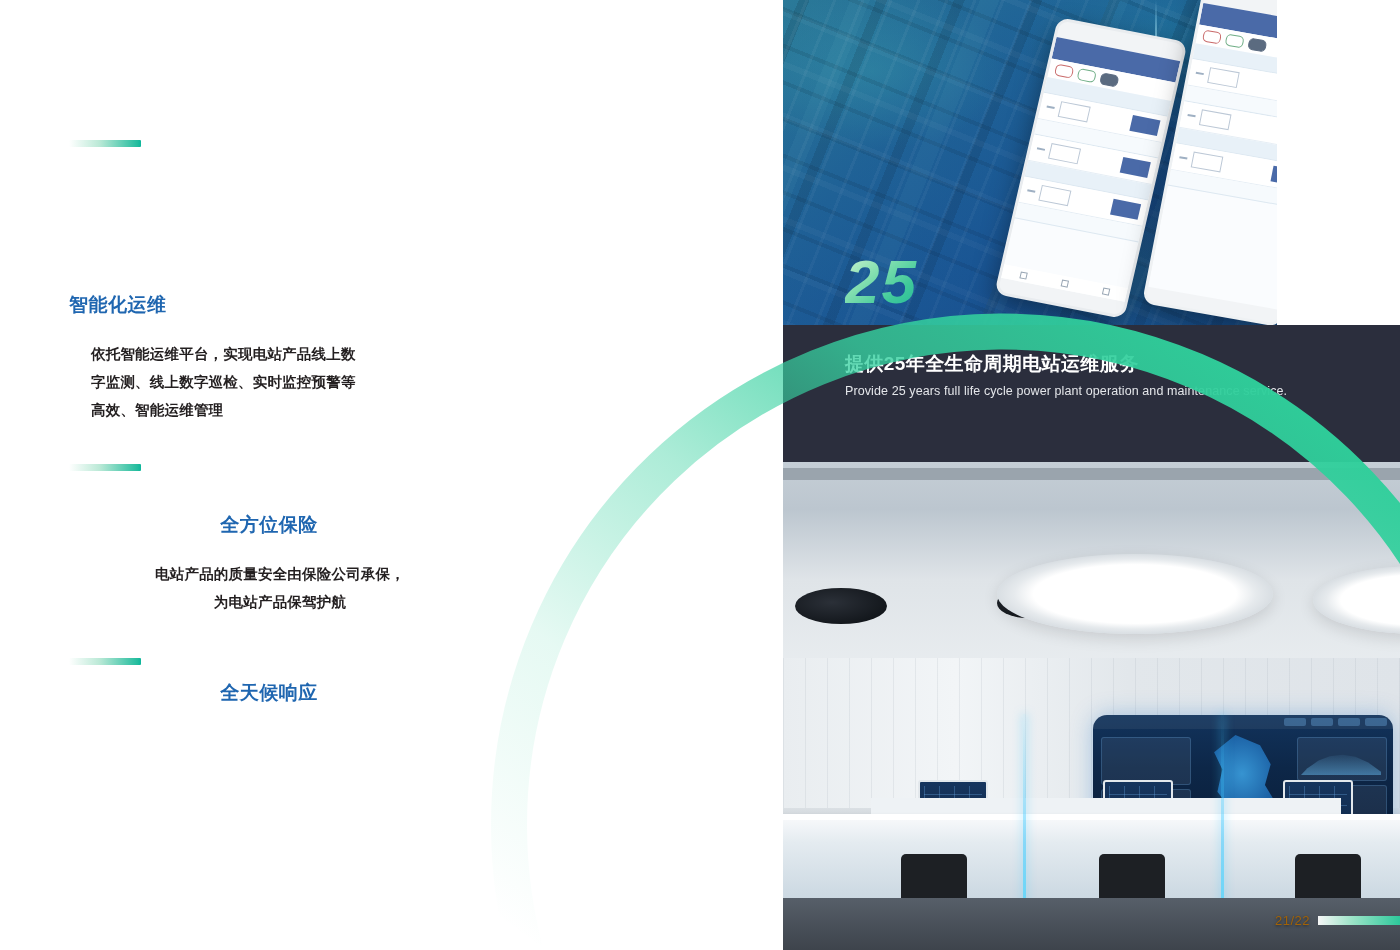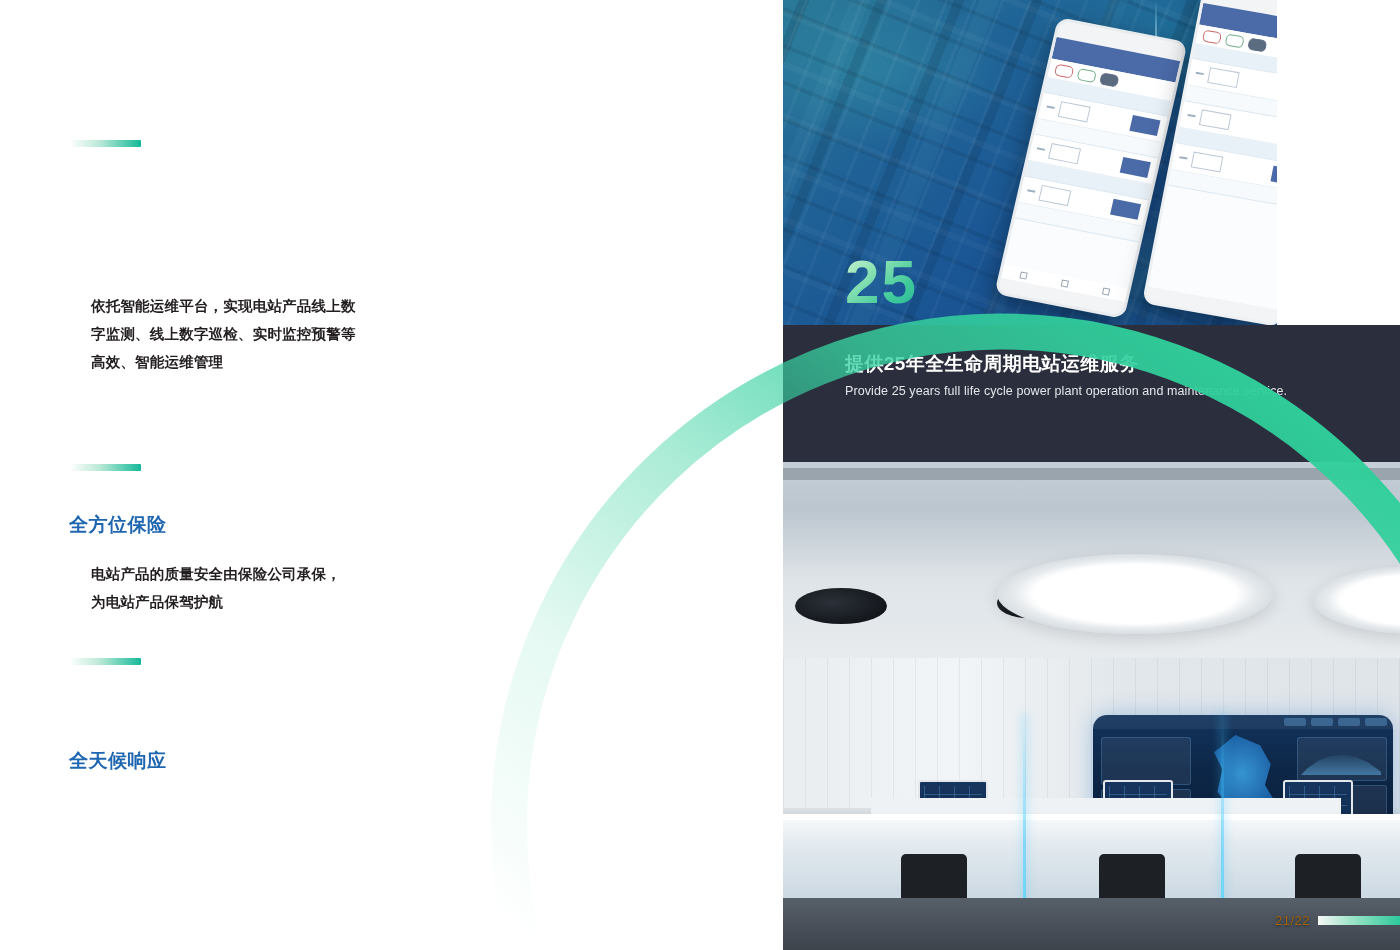--- a/index.html
+++ b/index.html
@@ -62,22 +62,22 @@
     color: #1a5b98;
     letter-spacing: 5px;
   }
 
   .section {
     position: absolute;
     left: 69px;
     width: 400px;
   }
   .section-0 { top: 292px; }
-  .section-1 { top: 512px; }
-  .section-2 { top: 748px; }
+  .section-1 { top: 512px; text-align: center; }
+  .section-2 { top: 680px; text-align: center; }
 
   .section-head {
     font-size: 19px;
     font-weight: 700;
     color: #1f66b0;
     letter-spacing: 0.5px;
     margin: 0 0 22px 0;
   }
   .section-body {
     margin: 0 0 0 22px;
@@ -106,20 +106,21 @@
     z-index: 6;
   }
 
   
   .hero {
     position: absolute;
     left: 0; top: 0;
     width: 494px; height: 325px;
     overflow: hidden;
     background: #1b5b8e;
+    font-style: italic;
   }
   .hero-city {
     position: absolute;
     inset: 0;
     background:
       radial-gradient(ellipse 40% 34% at 18% 22%, rgba(60,160,175,0.55), rgba(0,0,0,0) 70%),
       radial-gradient(ellipse 44% 40% at 80% 12%, rgba(44,150,165,0.50), rgba(0,0,0,0) 72%),
       radial-gradient(ellipse 36% 30% at 70% 86%, rgba(38,130,150,0.45), rgba(0,0,0,0) 70%),
       linear-gradient(135deg, #2f7f9b 0%, #23699a 30%, #1d5e98 55%, #1b5291 78%, #19568f 100%);
   }
@@ -429,20 +430,21 @@
 
 <div class="page">
 
   <div class="left-col">
 
 
     <div class="rule rule-title"></div>
 
 
     <div class="section section-0">
+      <div class="section-head">智能化运维</div>
       <div class="section-body">依托智能运维平台，实现电站产品线上数
 字监测、线上数字巡检、实时监控预警等
 高效、智能运维管理</div>
     </div>
     <div class="rule rule-sec-0"></div>
 
     <div class="section section-1">
       <div class="section-head">全方位保险</div>
       <div class="section-body">电站产品的质量安全由保险公司承保，
 为电站产品保驾护航</div>

